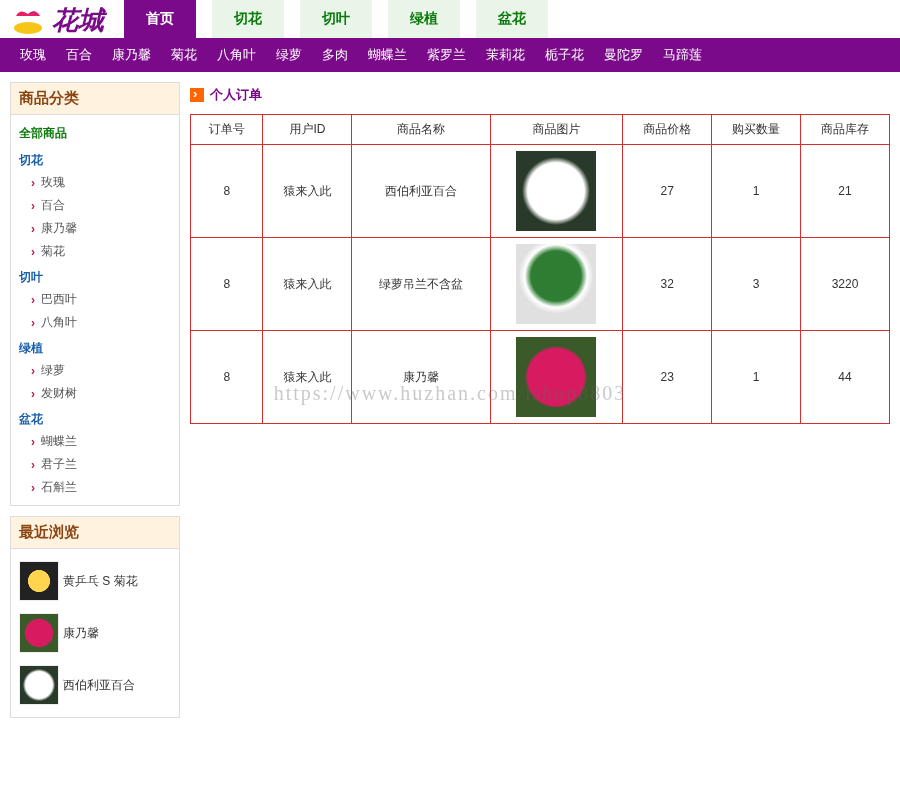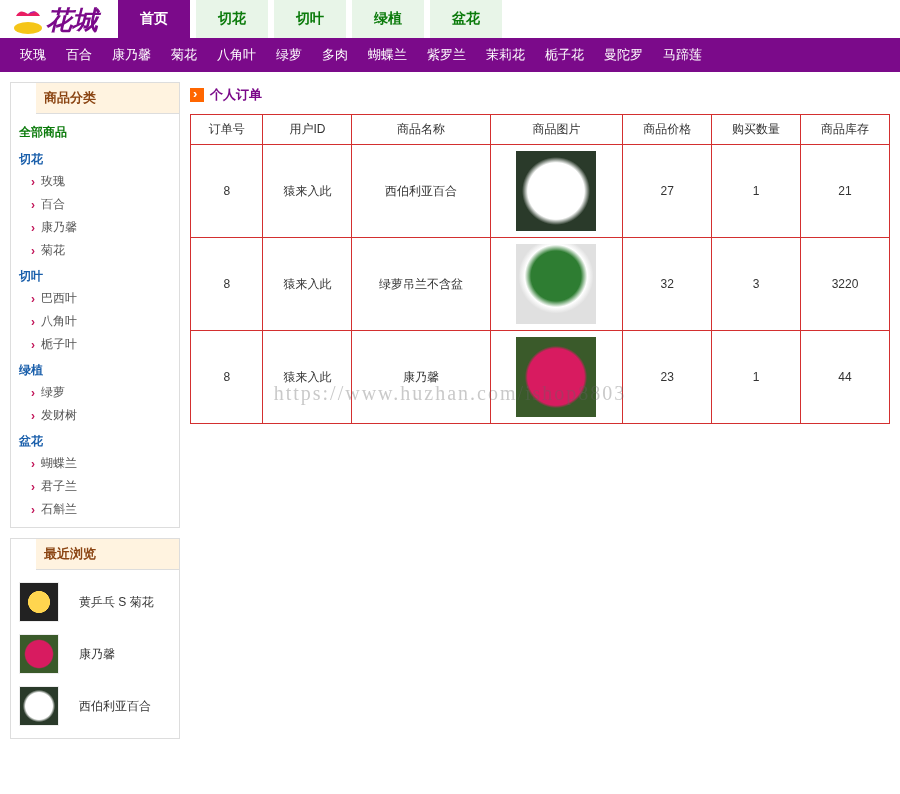--- a/index.html
+++ b/index.html
@@ -7,48 +7,48 @@
 .container { width: 900px; margin: 0 auto; }
 
 
 .topbar { padding: 6px 10px; text-align: right; font-size: 12px; color: #666; }
 .topbar a { color: #8a2be2; text-decoration: none; margin: 0 4px; }
 .topbar .gray { color: #555; }
 .topbar .cart-icon { color: #ff8800; margin-right: 2px; }
 
 
 .header { display: flex; align-items: flex-end; padding: 0 10px 0 10px; }
-.logo { display: flex; align-items: center; margin-right: 20px; }
+.logo { display: flex; align-items: center; gap: 6px; margin-right: 20px; }
 .logo-img { width: 36px; height: 30px; position: relative; }
 .logo-text { font-size: 26px; font-weight: bold; color: #7b0a8a; font-family: "STKaiti", "KaiTi", serif; font-style: italic; }
-.nav-tabs { display: flex; gap: 6px; }
+.nav-tabs { display: flex; gap: 16px; }
 .nav-tab { padding: 10px 22px; background: #e8f5e8; color: #0a7a0a; font-size: 14px; font-weight: bold; cursor: pointer; }
 .nav-tab.active { background: #7b0a8a; color: #fff; }
 
 
 .purple-nav { background: #7b0a8a; display: flex; align-items: center; padding: 6px 10px; }
 .purple-nav a { color: #fff; text-decoration: none; padding: 2px 10px; font-size: 13px; }
 .search-box { margin-left: auto; display: flex; }
 .search-input { width: 150px; height: 20px; border: none; padding: 0 4px; }
 .search-btn { background: #7b0a8a; color: #fff; border: 1px solid #fff; padding: 1px 10px; margin-left: 6px; cursor: pointer; font-size: 12px; }
 
 
 .main { display: flex; padding: 10px; gap: 10px; }
 .sidebar { width: 170px; flex-shrink: 0; }
 .content { flex: 1; }
 
 
 .box { border: 1px solid #ddd; margin-bottom: 10px; }
-.box-title { background: #fff3e0; color: #8b4513; font-weight: bold; padding: 6px 8px; font-size: 13px; border-bottom: 1px solid #ddd; margin-left: 25px; }
+.box-title { background: #fff3e0; color: #8b4513; font-weight: bold; padding: 6px 8px; font-size: 15px; border-bottom: 1px solid #ddd; }
 .box-body { padding: 6px; }
 .cat-all { color: #0a7a0a; font-weight: bold; padding: 4px 2px; display: block; }
 .cat-group { color: #1a5fab; font-weight: bold; padding: 6px 2px 2px; display: block; }
 .cat-item { display: flex; align-items: center; padding: 3px 2px 3px 14px; color: #555; }
 .cat-item::before { content: "›"; color: #c2185b; font-weight: bold; margin-right: 6px; }
-.recent-item { display: flex; align-items: center; padding: 6px 2px; gap: 20px; }
+.recent-item { display: flex; align-items: center; padding: 6px 2px; gap: 4px; }
 .recent-thumb { width: 40px; height: 40px; flex-shrink: 0; border: 1px solid #eee; }
 .recent-name { font-size: 12px; color: #333; }
 
 
 .page-title { display: flex; align-items: center; gap: 6px; font-weight: bold; color: #7b0a8a; padding: 4px 0 10px; font-size: 13px; }
 .title-icon { width: 14px; height: 14px; background: #ff6600; display: inline-block; position: relative; }
 .title-icon::after { content: "›"; color: #fff; position: absolute; left: 3px; top: -2px; font-size: 13px; }
 
 
 .orders-table { width: 100%; border-collapse: collapse; border-radius: 21px; }
@@ -119,21 +119,20 @@
         <div class="box-body" id="cat-body">
             <a class="cat-all">全部商品</a>
             <a class="cat-group">切花</a>
             <a class="cat-item">玫瑰</a>
             <a class="cat-item">百合</a>
             <a class="cat-item">康乃馨</a>
             <a class="cat-item">菊花</a>
             <a class="cat-group">切叶</a>
             <a class="cat-item">巴西叶</a>
             <a class="cat-item">八角叶</a>
-            <a class="cat-item">栀子叶</a>
             <a class="cat-group">绿植</a>
             <a class="cat-item">绿萝</a>
             <a class="cat-item">发财树</a>
             <a class="cat-group">盆花</a>
             <a class="cat-item">蝴蝶兰</a>
             <a class="cat-item">君子兰</a>
             <a class="cat-item">石斛兰</a>
           </div>
       </div>
       <div class="box">

